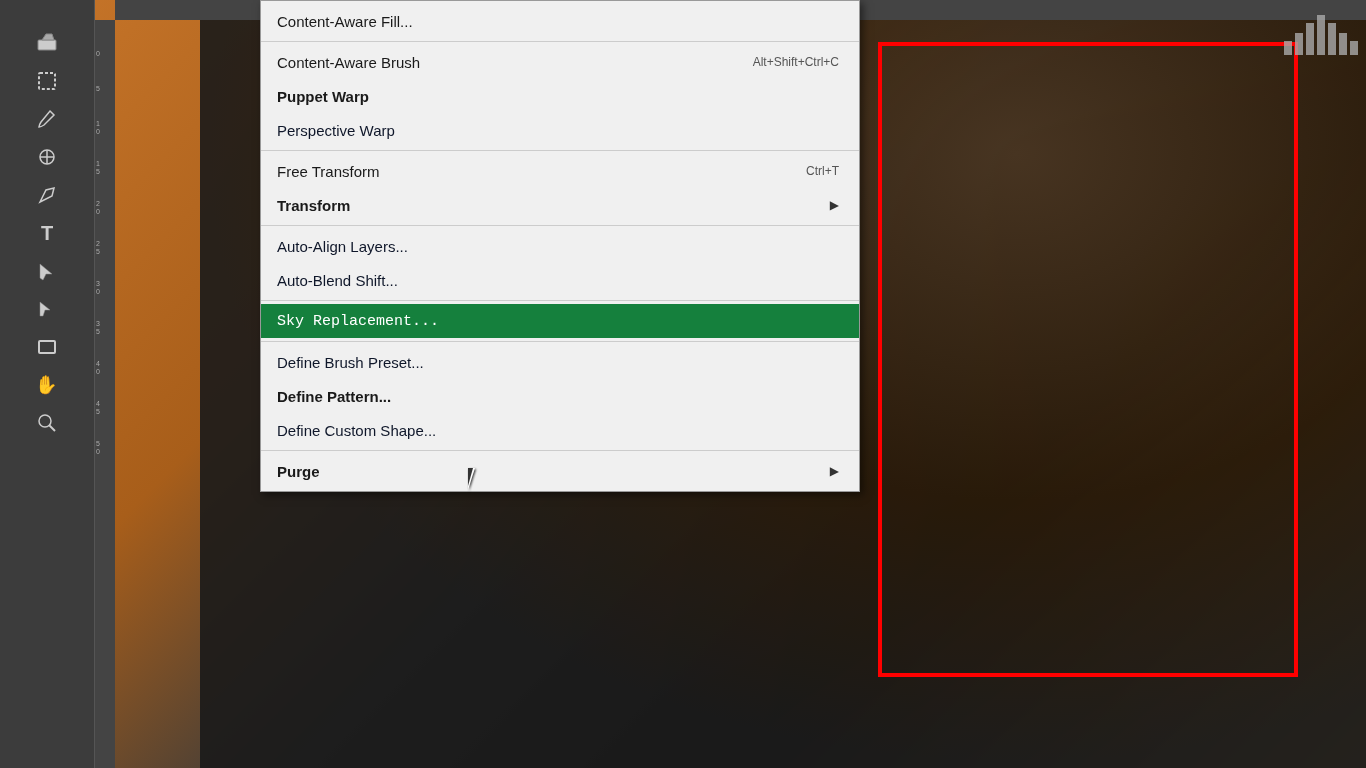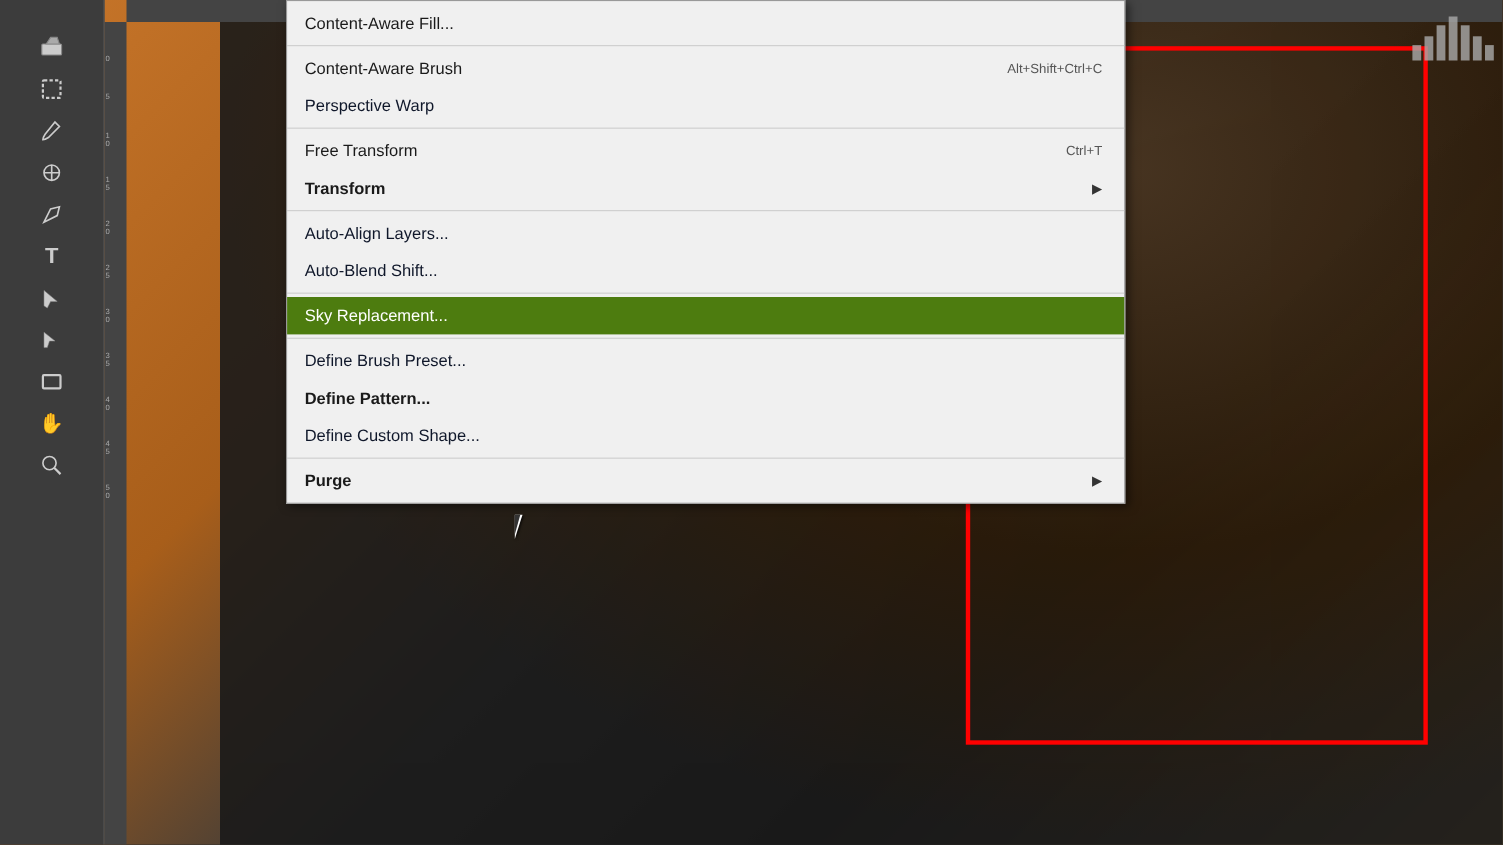--- a/index.html
+++ b/index.html
@@ -74,21 +74,21 @@
       height: 20px;
       background: #444;
       z-index: 9;
     }
 
     
     .menu-dropdown {
       position: absolute;
       top: 0;
       left: 260px;
-      width: 763px;
+      width: 600px;
       background: #f0f0f0;
       border: 1px solid #999;
       box-shadow: 3px 3px 8px rgba(0,0,0,0.5);
       z-index: 100;
       padding: 3px 0;
     }
 
     .menu-item {
       display: flex;
       align-items: center;
@@ -100,22 +100,23 @@
       white-space: nowrap;
       min-height: 34px;
     }
 
     .menu-item.disabled {
       color: #0f172a;
       cursor: default;
     }
 
     .menu-item.highlighted {
-      background: #4d7c0f;
+      background: #15803d;
       color: white;
+      font-family: Liberation Mono, monospace;
     }
 
     .menu-item.bold-text .item-label {
       font-weight: 600;
     }
 
     .item-label {
       flex: 1;
     }
 
@@ -321,20 +322,23 @@
     <span class="item-label">Content-Aware Fill...</span>
   </div>
 
   <div class="menu-separator"></div>
 
   <div class="menu-item">
     <span class="item-label">Content-Aware Brush</span>
     <span class="item-shortcut">Alt+Shift+Ctrl+C</span>
   </div>
 
+  <div class="menu-item bold-text">
+    <span class="item-label" style="font-weight:700;">Puppet Warp</span>
+  </div>
 
   <div class="menu-item disabled">
     <span class="item-label">Perspective Warp</span>
   </div>
 
   <div class="menu-separator"></div>
 
   <div class="menu-item bold-text">
     <span class="item-label" style="font-weight:400;">Free Transform</span>
     <span class="item-shortcut">Ctrl+T</span>

